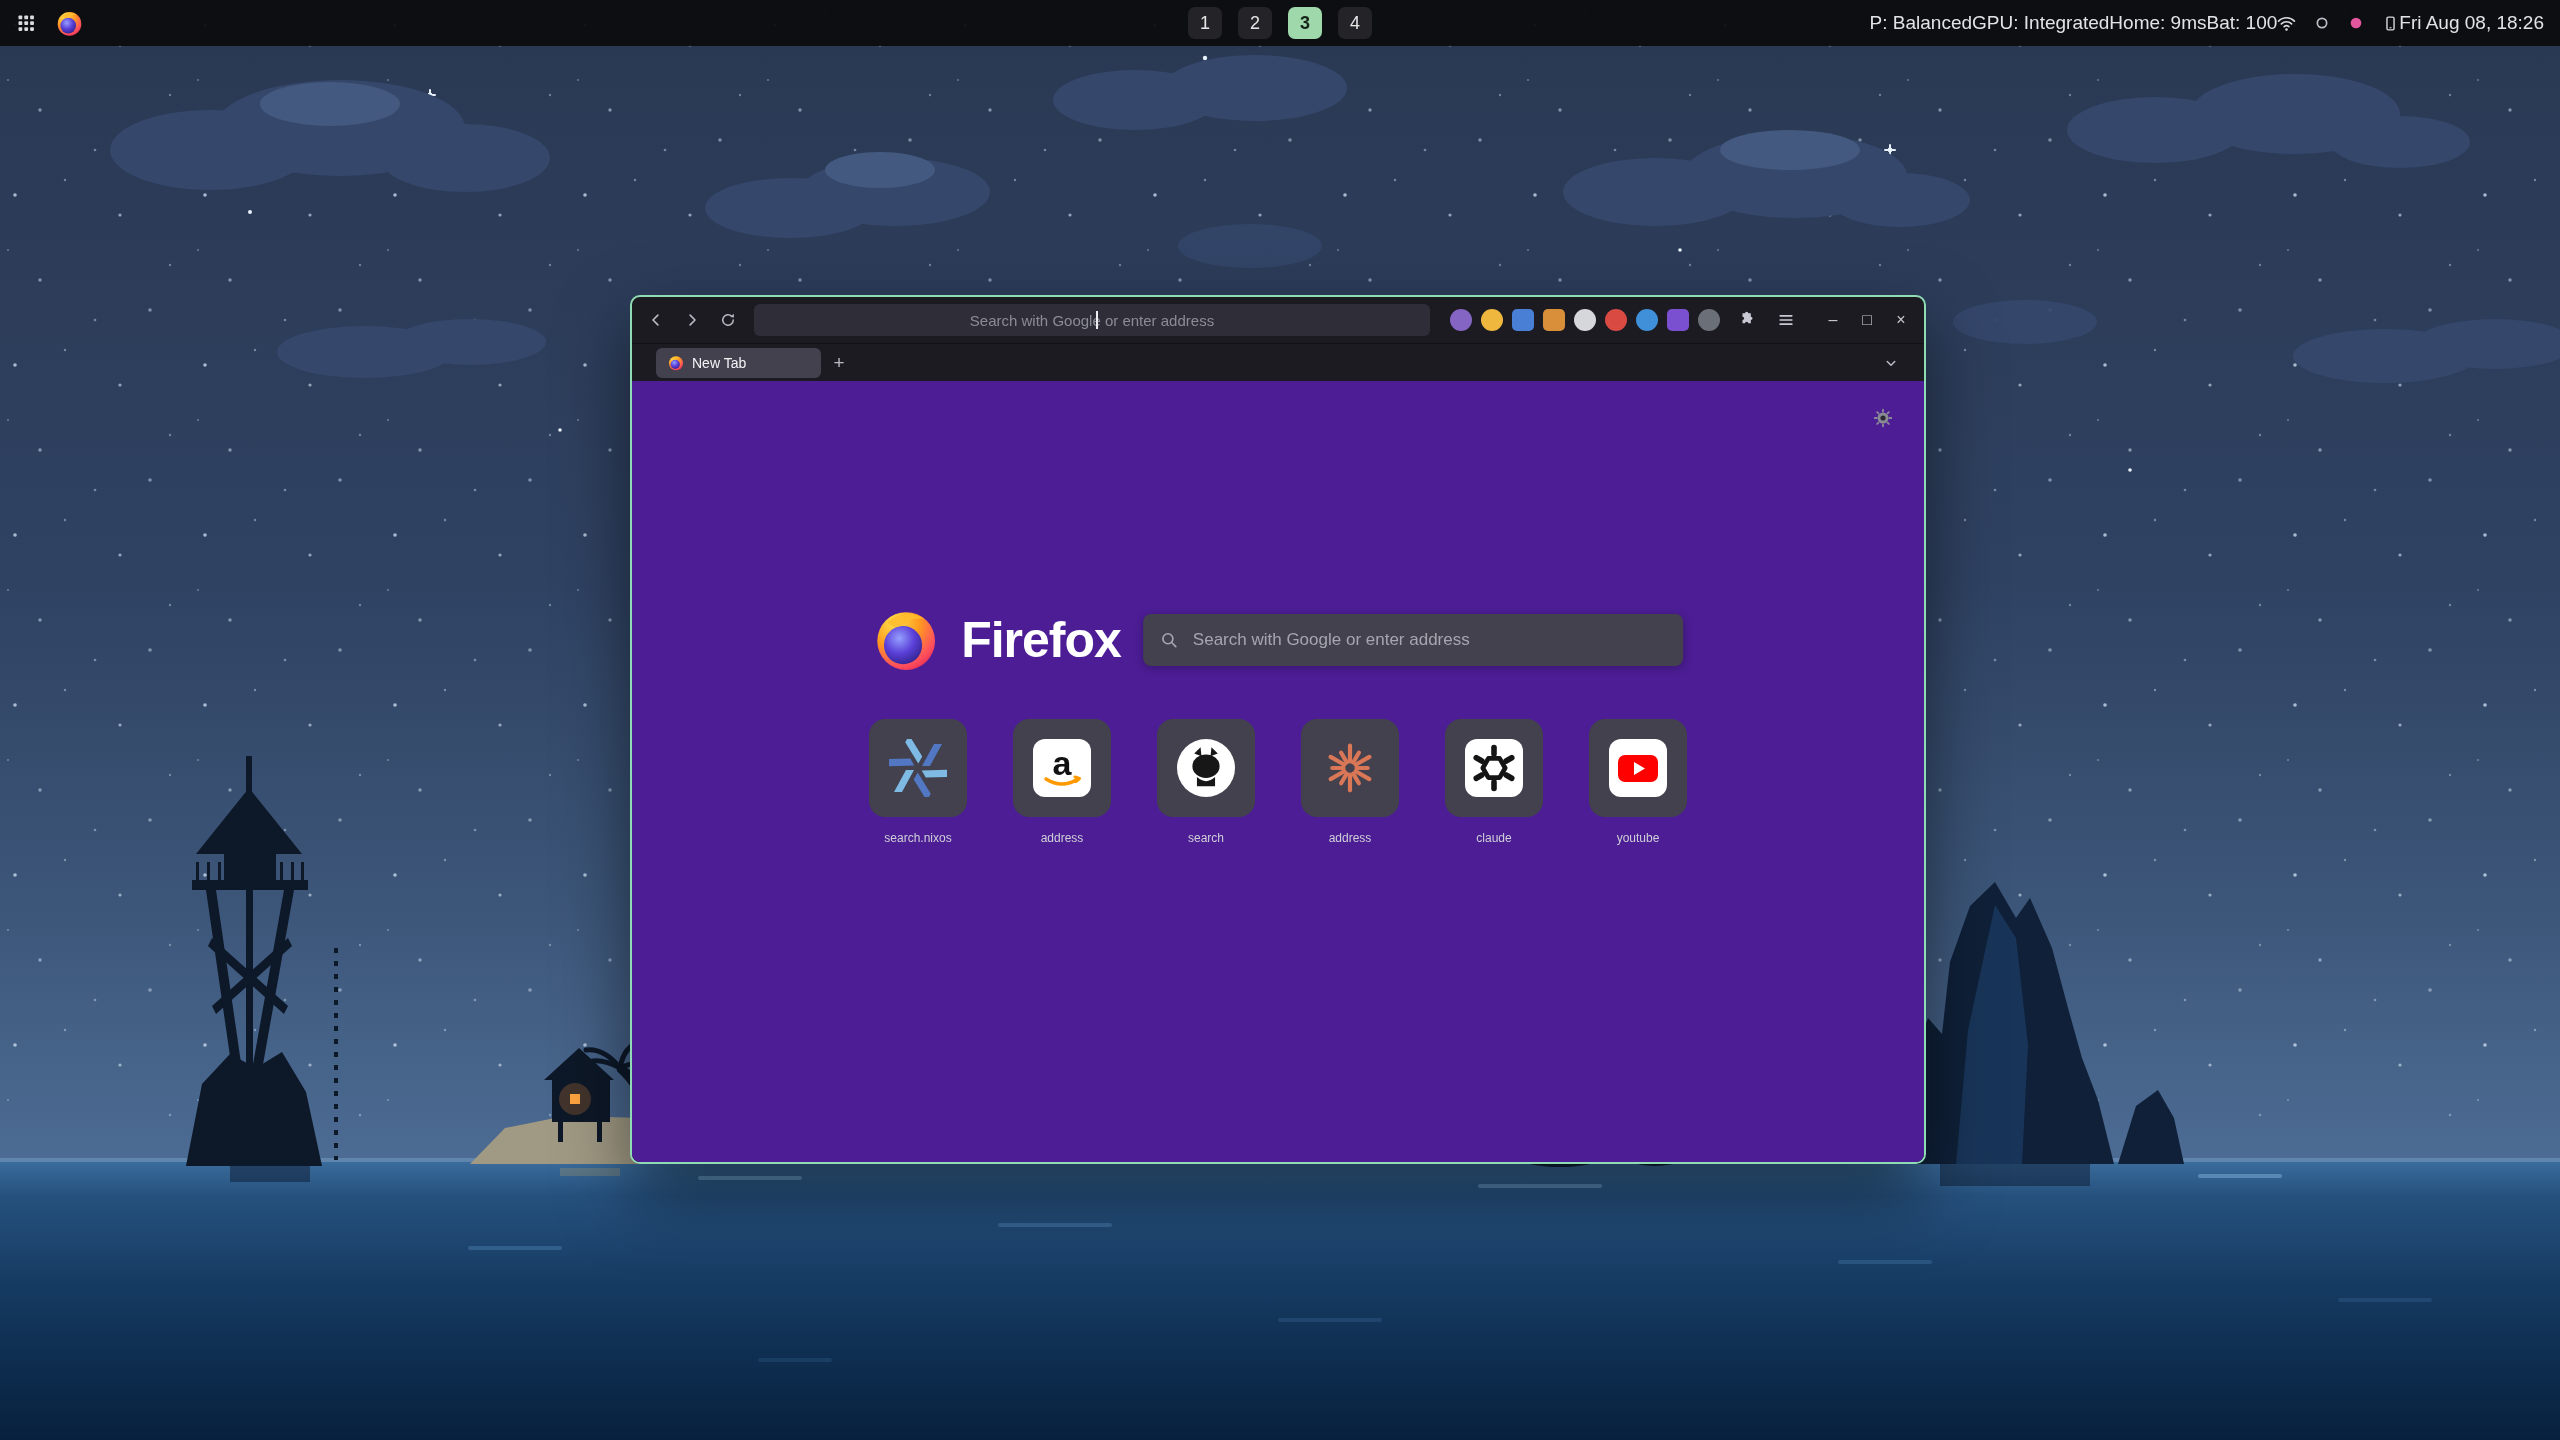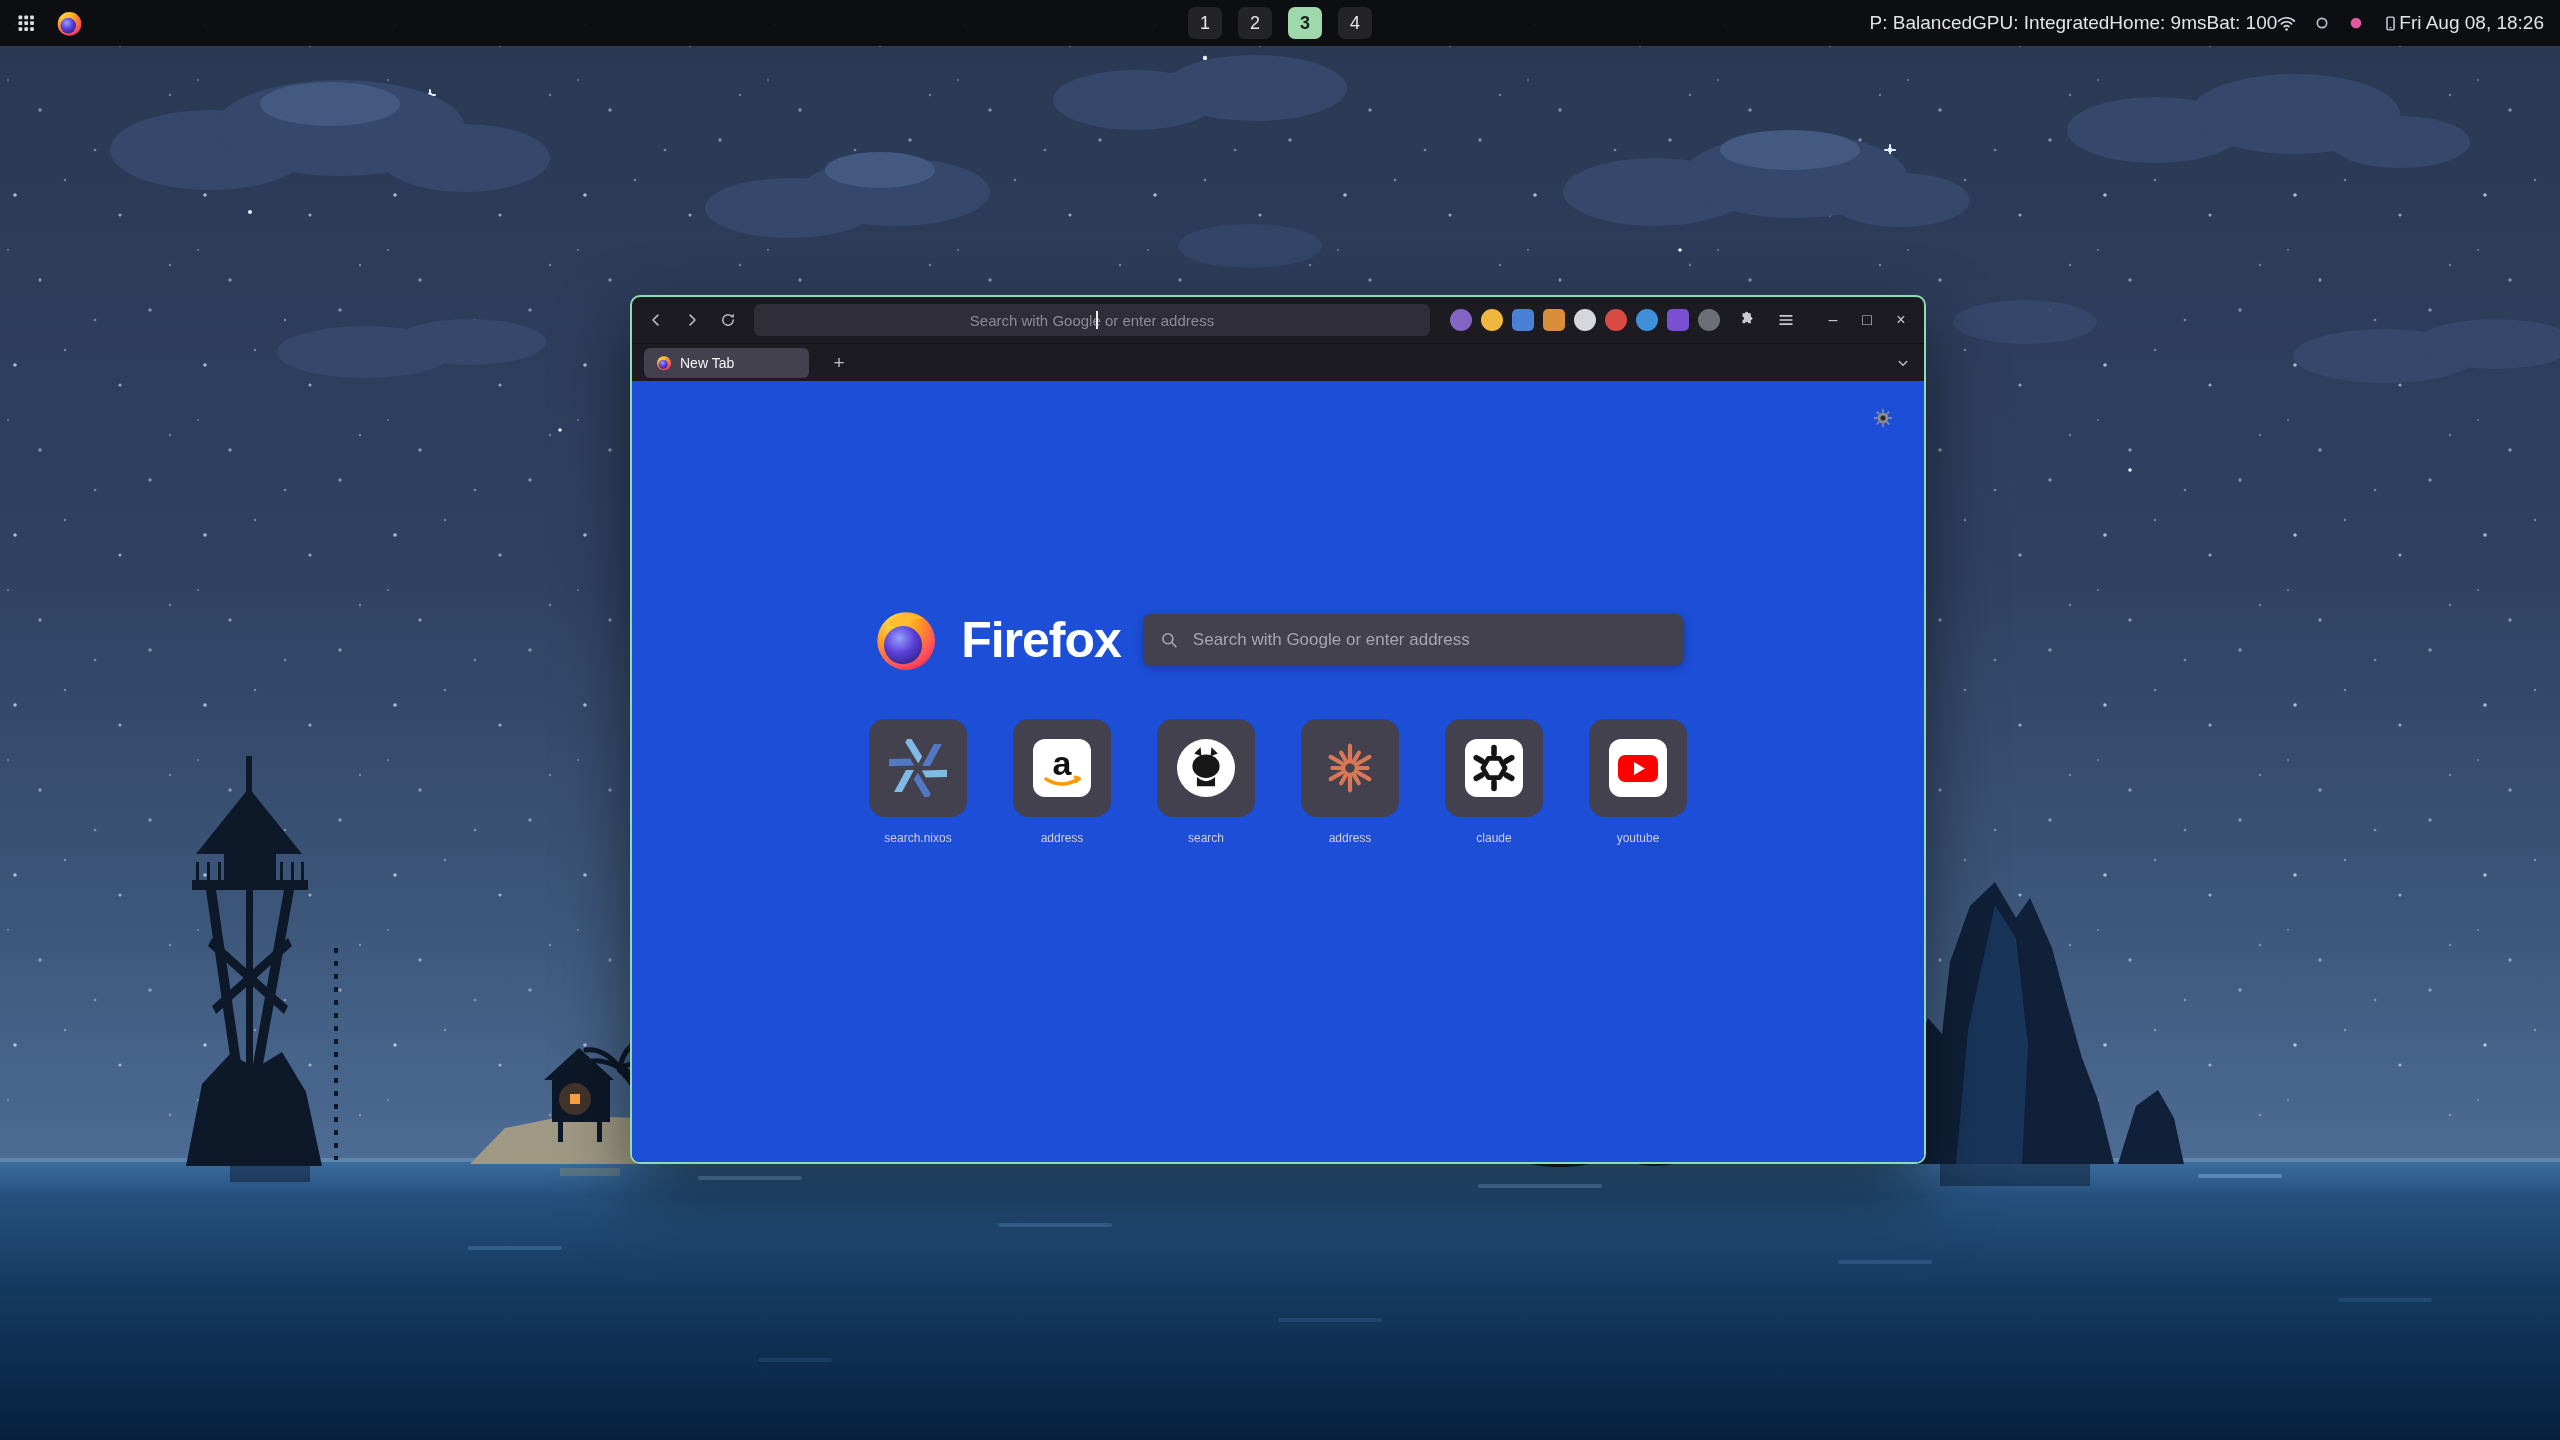--- a/index.html
+++ b/index.html
@@ -41,30 +41,30 @@
   .ext-cluster{margin-left:auto;display:flex;align-items:center;gap:9px;padding-right:4px}
   .ext{width:22px;height:22px;border-radius:50%;display:inline-block}
   .e1{background:#8565c4}.e2{background:#efb73e}
   .e3{background:#4a7fd6;border-radius:5px}.e4{background:#d98e3a;border-radius:5px}
   .e5{background:#d5d7da}.e6{background:#d94a43}.e7{background:#3f8fd9}
   .e8{background:#7a4fd0;border-radius:5px}.e9{background:#6b7078}
   .winctl{display:flex;align-items:center;gap:4px;margin-left:8px}
   .winbtn{width:30px;height:30px;display:flex;align-items:center;justify-content:center;
           color:#c9c9d2;font-size:16px;border-radius:6px}
 
-  .tabbar{height:38px;background:#1c1b22;display:flex;align-items:center;padding:0 12px;gap:16px;
+  .tabbar{height:38px;background:#1c1b22;display:flex;align-items:center;padding:0 24px;gap:4px;
           flex:0 0 auto;border-top:1px solid rgba(0,0,0,.35)}
   .tab{width:165px;height:30px;background:#42414d;border-radius:6px;display:flex;align-items:center;
        gap:8px;padding:0 12px;color:#f4f4f7;font-size:14px}
   .tab-title{white-space:nowrap;overflow:hidden;text-overflow:ellipsis}
   .newtab-btn{width:28px;height:28px;display:flex;align-items:center;justify-content:center;
               color:#b9b9c3;font-size:19px;border-radius:6px}
   .tab-chevron{margin-left:auto;display:flex;align-items:center}
 
-  .content{flex:1;background:#1d4ed8;position:relative}
+  .content{flex:1;background:#4c1d95;position:relative}
   .personalize{position:absolute;top:26px;right:30px}
   .hero{position:absolute;top:226px;left:50%;transform:translateX(-50%);
         display:flex;align-items:center;gap:22px}
   .brand{font-size:50px;font-weight:bold;color:#ffffff;letter-spacing:-1px}
   .search{width:540px;height:52px;background:#42414d;border-radius:8px;display:flex;
           align-items:center;padding:0 16px;gap:12px;box-shadow:0 2px 8px rgba(0,0,0,.25)}
   .search input{flex:1;background:transparent;border:none;outline:none;color:#f0f0f4;
                 font-size:17px;font-family:inherit}
   .search input::placeholder{color:#a6a6b0}
   .shortcuts{position:absolute;top:338px;left:50%;transform:translateX(-50%);display:flex;gap:46px}

